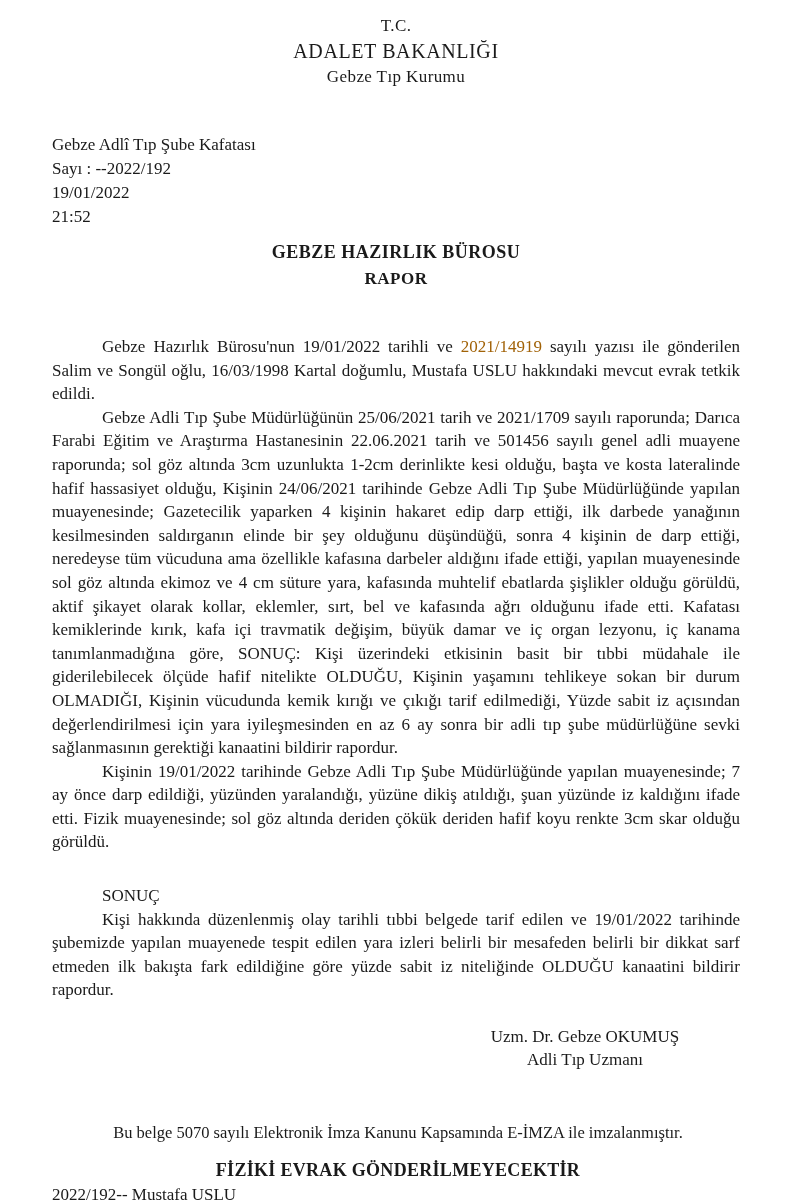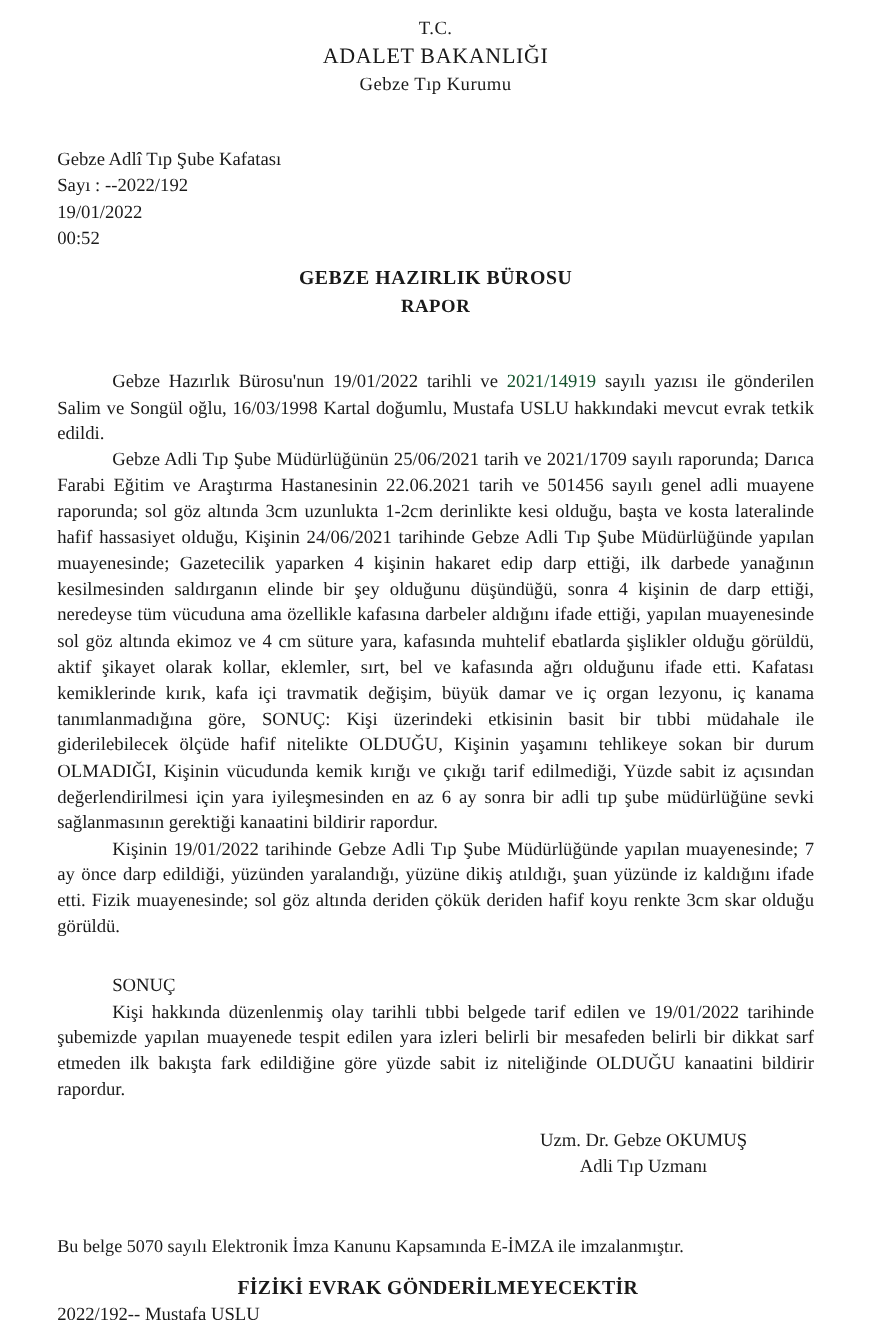--- a/index.html
+++ b/index.html
@@ -78,21 +78,21 @@
     line-height: 23.6px;
     text-align: justify;
     text-justify: inter-word;
   }
   .para {
     margin: 0;
     text-indent: 50px;
     text-align: justify;
   }
   .ref-link {
-    color: #14532d;
+    color: #a16207;
   }
   .sonuc-block {
     position: absolute;
     left: 52px;
     top: 884px;
     width: 688px;
     font-size: 17px;
     line-height: 23.6px;
   }
   .sonuc-heading {
@@ -114,21 +114,21 @@
   
   .footer {
     position: absolute;
     left: 52px;
     top: 1122px;
     width: 692px;
     font-size: 16.5px;
     line-height: 22px;
   }
   .footer-esign {
-    text-align: left;
+    text-align: center;
     white-space: nowrap;
   }
   .footer-notice {
     text-align: center;
     font-weight: bold;
     font-size: 18px;
     letter-spacing: 0.3px;
     margin-top: 15px;
   }
   .footer-ref {
@@ -145,21 +145,21 @@
   <div class="letterhead">
     <div class="lh-line lh-tc">T.C.</div>
     <div class="lh-line lh-ministry">ADALET BAKANLIĞI</div>
     <div class="lh-line lh-institution">Gebze Tıp Kurumu</div>
   </div>
 
   <div class="addr-block">
     <div class="addr-line">Gebze Adlî Tıp Şube Kafatası</div>
     <div class="addr-line">Sayı : --2022/192</div>
     <div class="addr-line">19/01/2022</div>
-    <div class="addr-line">00:52</div>
+    <div class="addr-line">21:52</div>
   </div>
 
   <div class="report-title">
     <div class="rt-main">GEBZE HAZIRLIK BÜROSU</div>
     <div class="rt-sub">RAPOR</div>
   </div>
 
   <div class="body-block">
     <p class="para"><span>Gebze Hazırlık Bürosu'nun 19/01/2022 tarihli ve </span><span class="ref-link">2021/14919</span><span> sayılı yazısı ile gönderilen Salim ve Songül oğlu, 16/03/1998 Kartal doğumlu, Mustafa USLU hakkındaki mevcut evrak tetkik edildi.</span></p>
     <p class="para">Gebze Adli Tıp Şube Müdürlüğünün 25/06/2021 tarih ve 2021/1709 sayılı raporunda; Darıca Farabi Eğitim ve Araştırma Hastanesinin 22.06.2021 tarih ve 501456 sayılı genel adli muayene raporunda; sol göz altında 3cm uzunlukta 1-2cm derinlikte kesi olduğu, başta ve kosta lateralinde hafif hassasiyet olduğu, Kişinin 24/06/2021 tarihinde Gebze Adli Tıp Şube Müdürlüğünde yapılan muayenesinde; Gazetecilik yaparken 4 kişinin hakaret edip darp ettiği, ilk darbede yanağının kesilmesinden saldırganın elinde bir şey olduğunu düşündüğü, sonra 4 kişinin de darp ettiği, neredeyse tüm vücuduna ama özellikle kafasına darbeler aldığını ifade ettiği, yapılan muayenesinde sol göz altında ekimoz ve 4 cm süture yara, kafasında muhtelif ebatlarda şişlikler olduğu görüldü, aktif şikayet olarak kollar, eklemler, sırt, bel ve kafasında ağrı olduğunu ifade etti. Kafatası kemiklerinde kırık, kafa içi travmatik değişim, büyük damar ve iç organ lezyonu, iç kanama tanımlanmadığına göre, SONUÇ: Kişi üzerindeki etkisinin basit bir tıbbi müdahale ile giderilebilecek ölçüde hafif nitelikte OLDUĞU, Kişinin yaşamını tehlikeye sokan bir durum OLMADIĞI, Kişinin vücudunda kemik kırığı ve çıkığı tarif edilmediği, Yüzde sabit iz açısından değerlendirilmesi için yara iyileşmesinden en az 6 ay sonra bir adli tıp şube müdürlüğüne sevki sağlanmasının gerektiği kanaatini bildirir rapordur.</p>

